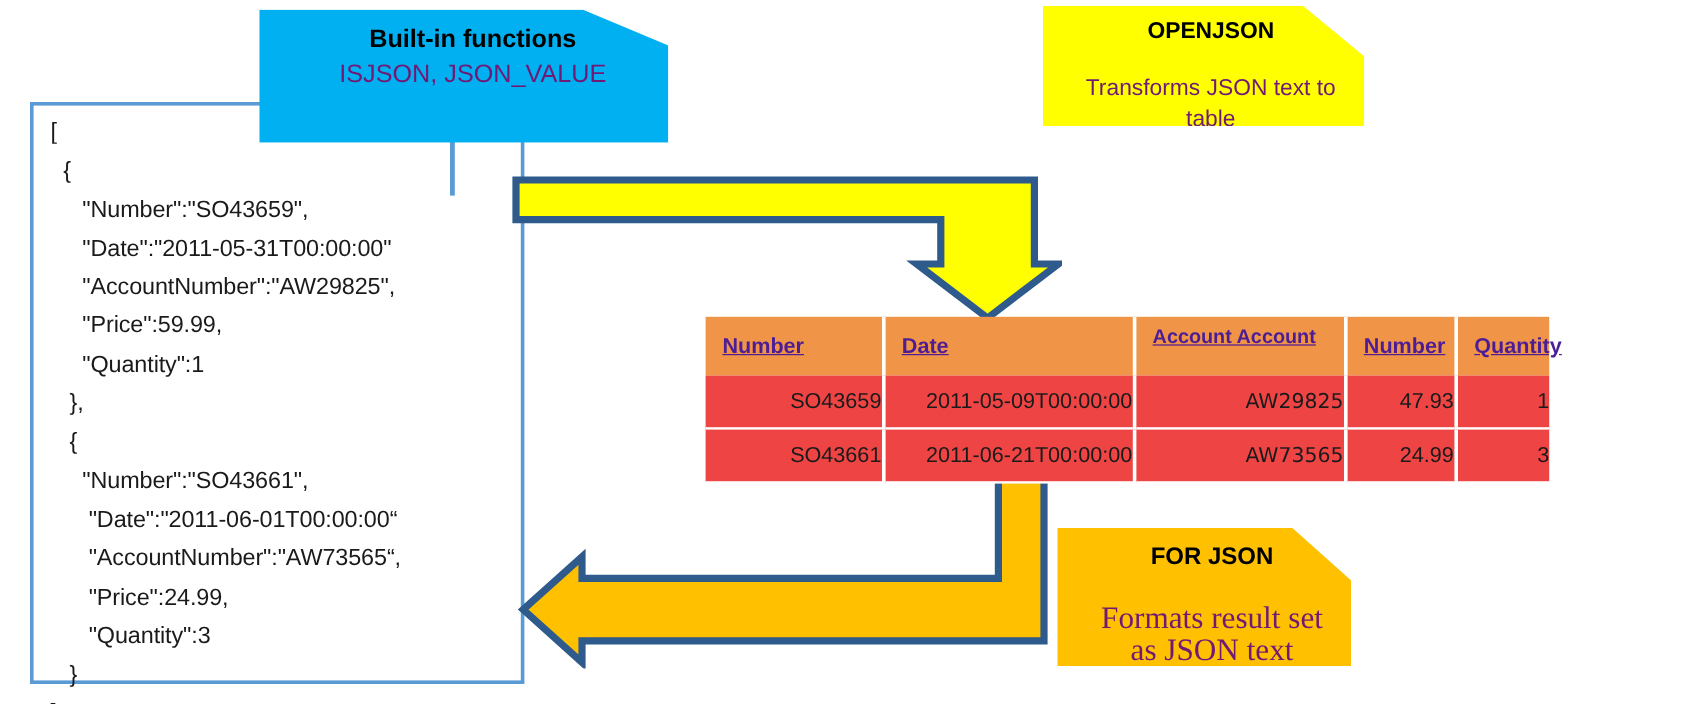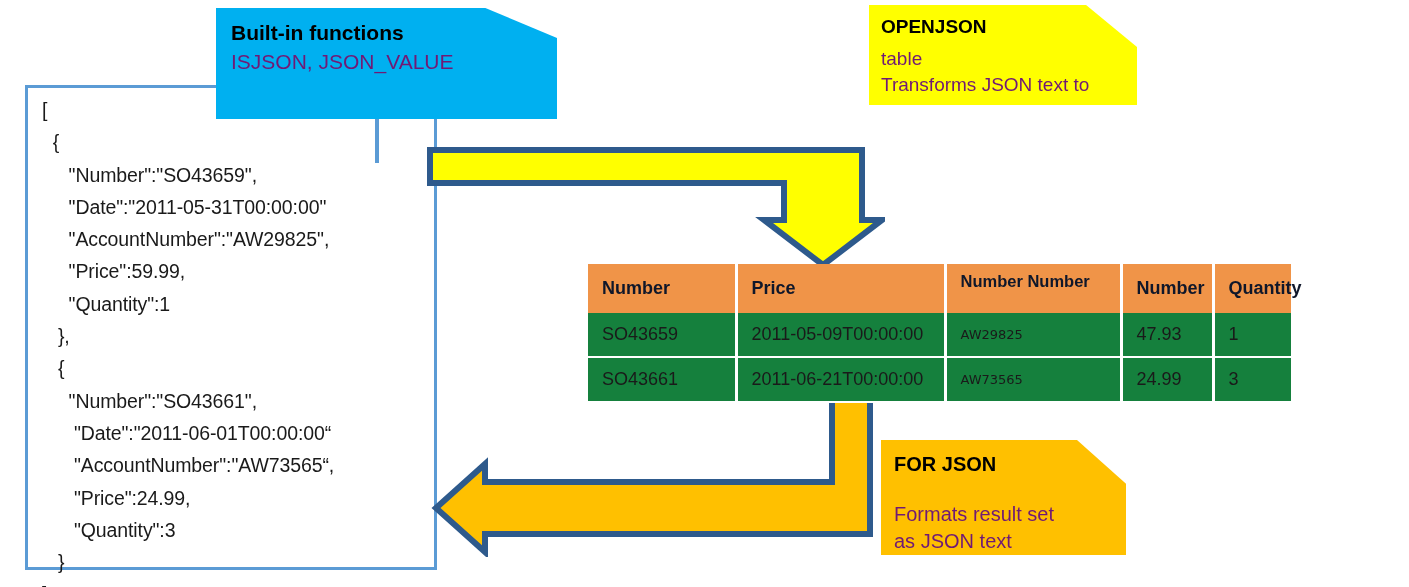--- a/index.html
+++ b/index.html
@@ -40,20 +40,21 @@
     line-height: 32.3px;
     color: #1a1a1a;
     white-space: pre;
     letter-spacing: -0.1px;
   }
 
   
   .callout {
     position: absolute;
     box-sizing: border-box;
+    text-align: center;
   }
   .callout .c-title {
     font-weight: bold;
     color: #000000;
     display: block;
   }
   .callout .c-line {
     display: block;
     color: #701a75;
   }
@@ -86,85 +87,86 @@
   #callout-openjson {
     left: 869px;
     top: 5px;
     width: 268px;
     height: 100px;
     background: #ffff00;
     -webkit-clip-path: polygon(0 0, 81% 0, 100% 42%, 100% 100%, 0 100%);
     clip-path: polygon(0 0, 81% 0, 100% 42%, 100% 100%, 0 100%);
     padding: 8px 0 0 12px;
   }
-  #callout-openjson .c-title { font-size: 19px; line-height: 28px; margin-bottom: 5px; }
+  #callout-openjson .c-title { font-size: 19px; line-height: 28px; margin-bottom: 20px; }
   #callout-openjson .c-line  { font-size: 19px; line-height: 26px; }
 
   
   #callout-forjson {
     left: 881px;
     top: 440px;
     width: 245px;
     height: 115px;
     background: #ffc000;
     -webkit-clip-path: polygon(0 0, 80% 0, 100% 38%, 100% 100%, 0 100%);
     clip-path: polygon(0 0, 80% 0, 100% 38%, 100% 100%, 0 100%);
     padding: 10px 0 0 13px;
   }
   #callout-forjson .c-title { font-size: 20px; line-height: 29px; margin-bottom: 22px; }
-  #callout-forjson .c-line  { font-size: 20px; line-height: 27px; }
+  #callout-forjson .c-line  { font-size: 26px; line-height: 27px; font-family: Liberation Serif, serif; }
 
   
   #arrow-down, #arrow-left {
     position: absolute;
   }
 
   
   #result-table {
     position: absolute;
     left: 588px;
     top: 264px;
     width: 703px;
     border-collapse: collapse;
     table-layout: fixed;
   }
   #result-table th {
     background: #f09448;
-    color: #0f172a;
+    color: #4c1d95;
     font-weight: bold;
     font-size: 18px;
     text-align: left;
     padding: 14px 0 14px 14px;
     border-right: 3px solid #ffffff;
     vertical-align: middle;
     height: 48px;
     box-sizing: border-box;
+    text-decoration: underline;
   }
   #result-table th:last-child { border-right: none; margin-left: 44px; }
   #result-table th.th-compact {
     font-size: 16.5px;
     padding-top: 8px;
     vertical-align: top;
   }
   #result-table td {
-    background: #15803d;
+    background: #ef4444;
     color: #1a1a1a;
     font-size: 18px;
-    text-align: left;
+    text-align: right;
     padding: 11px 0 11px 14px;
     border-right: 3px solid #ffffff;
     border-bottom: 2px solid #ffffff;
     vertical-align: middle;
     height: 42px;
     box-sizing: border-box;
   }
   #result-table td:last-child { border-right: none; }
   #result-table td.cell-account {
     font-family: "DejaVu Sans", sans-serif;
-    font-size: 13px;
+    font-size: 17px;
   }
 </style>
 </head>
 <body>
 
 <div id="canvas">
 
   <div id="json-box">
     <pre id="json-code">[
   {
@@ -186,22 +188,22 @@
 
   <div id="builtin-connector"></div>
 
   <div id="callout-builtin" class="callout">
     <span class="c-title">Built-in functions</span>
     <span class="c-line">ISJSON, JSON_VALUE</span>
   </div>
 
   <div id="callout-openjson" class="callout">
     <span class="c-title">OPENJSON</span>
+    <span class="c-line">Transforms JSON text to</span>
     <span class="c-line">table</span>
-    <span class="c-line">Transforms JSON text to</span>
   </div>
 
   <div id="callout-forjson" class="callout">
     <span class="c-title">FOR JSON</span>
     <span class="c-line">Formats result set</span>
     <span class="c-line">as JSON text</span>
   </div>
 
   <svg id="arrow-down" style="left:425px; top:145px;" width="460" height="125" viewBox="0 0 460 125">
     <path d="M 5 5
@@ -231,22 +233,22 @@
     <colgroup>
       <col style="width:148px">
       <col style="width:209px">
       <col style="width:176px">
       <col style="width:92px">
       <col style="width:78px">
     </colgroup>
     <thead>
       <tr>
         <th>Number</th>
-        <th>Price</th>
-        <th class="th-compact">Number Number</th>
+        <th>Date</th>
+        <th class="th-compact">Account Account</th>
         <th>Number</th>
         <th>Quantity</th>
       </tr>
     </thead>
     <tbody>
       <tr>
         <td>SO43659</td>
         <td>2011-05-09T00:00:00</td>
         <td class="cell-account">AW29825</td>
         <td>47.93</td>

